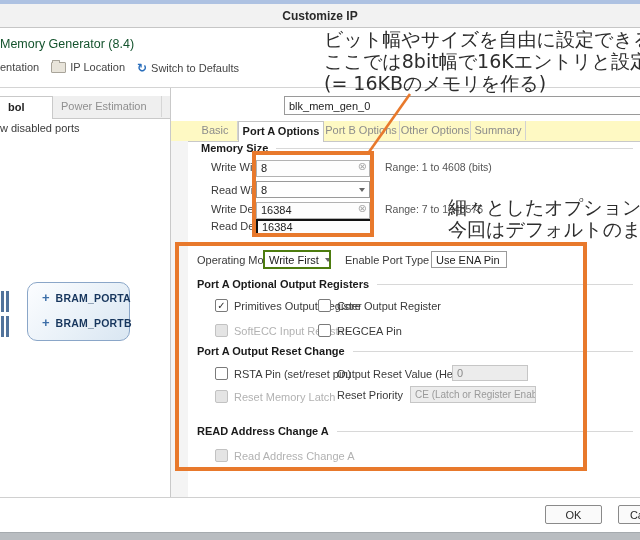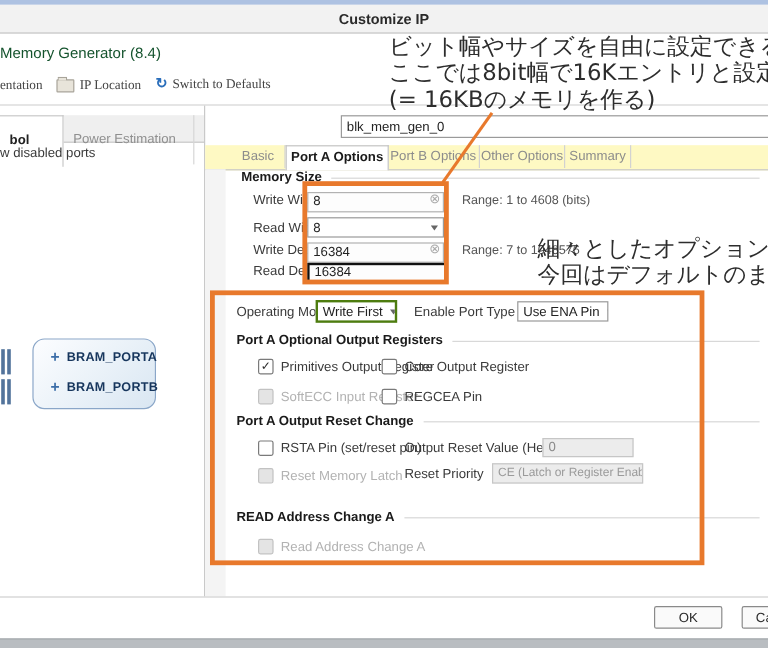--- a/index.html
+++ b/index.html
@@ -11,30 +11,30 @@
   .abs{position:absolute;}
 
   
   .titlestrip{left:0;top:0;width:640px;height:4px;background:#aec2e2;}
   .titlebar{left:0;top:4px;width:640px;height:23px;background:#f2f2f2;border-bottom:1px solid #c6c6c6;
     display:flex;align-items:center;justify-content:center;font-size:12px;font-weight:bold;color:#2a2a2a;}
 
   .ipname{left:0;top:37px;font-size:12.5px;color:#14532d;white-space:nowrap;}
 
   
-  .toolbar{left:0;top:61px;height:16px;display:flex;align-items:flex-end;font-size:11px;color:#444;white-space:nowrap;font-family:Liberation Serif, serif;}
+  .toolbar{left:0;top:61px;height:16px;display:flex;align-items:flex-start;font-size:11px;color:#444;white-space:nowrap;}
   .tbitem{display:flex;align-items:center;margin-right:12px;cursor:default;}
   .foldericon{width:13px;height:9px;background:#e8e4da;border:1px solid #a8a49a;border-radius:1px;position:relative;margin-right:4px;}
   .foldericon::before{content:"";position:absolute;left:0;top:-3px;width:6px;height:2px;background:#e8e4da;border:1px solid #a8a49a;border-bottom:none;border-radius:1px 1px 0 0;}
   .refreshicon{color:#2a6ebb;font-weight:bold;font-size:12px;margin-right:4px;}
   .sep-top{left:0;top:87px;width:640px;height:1px;background:#d4d4d4;}
 
   
   .ltabstrip{left:0;top:96px;width:170px;height:22px;background:#efefef;border-bottom:1px solid #c9c9c9;}
-  .ltab{position:absolute;top:0;height:21px;line-height:21px;font-size:11px;padding:10px 8px;}
+  .ltab{position:absolute;top:0;height:21px;line-height:21px;font-size:11px;padding:0 8px;}
   .ltab.active{background:#ffffff;font-weight:bold;color:#222;border-right:1px solid #c9c9c9;border-top:1px solid #c9c9c9;height:22px;}
   .ltab.inactive{color:#8f8f8f;border-right:1px solid #d6d6d6;}
   .showdis{left:0;top:122px;font-size:11px;color:#3a3a3a;}
   .vdivider{left:170px;top:88px;width:1px;height:409px;background:#c9c9c9;}
 
   
   .bram{left:27px;top:282px;width:101px;height:57px;border:1.5px solid #8aa6c8;border-radius:10px;
     background:linear-gradient(135deg,#fcfdff 0%,#e9f1f8 55%,#d9e6f2 100%);}
   .bramrow{position:absolute;left:14px;display:flex;align-items:center;white-space:nowrap;}
   .plus{color:#3c6ea8;font-weight:bold;font-size:13px;margin-right:6px;}

